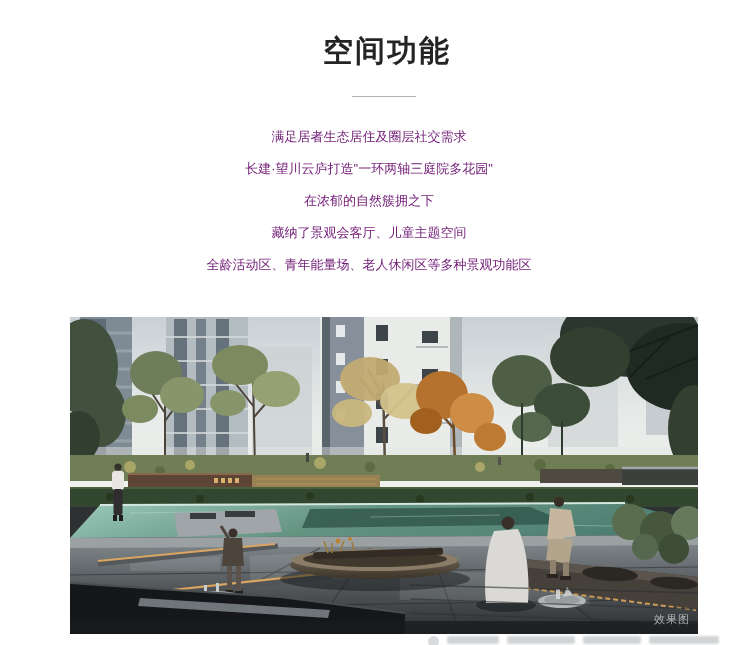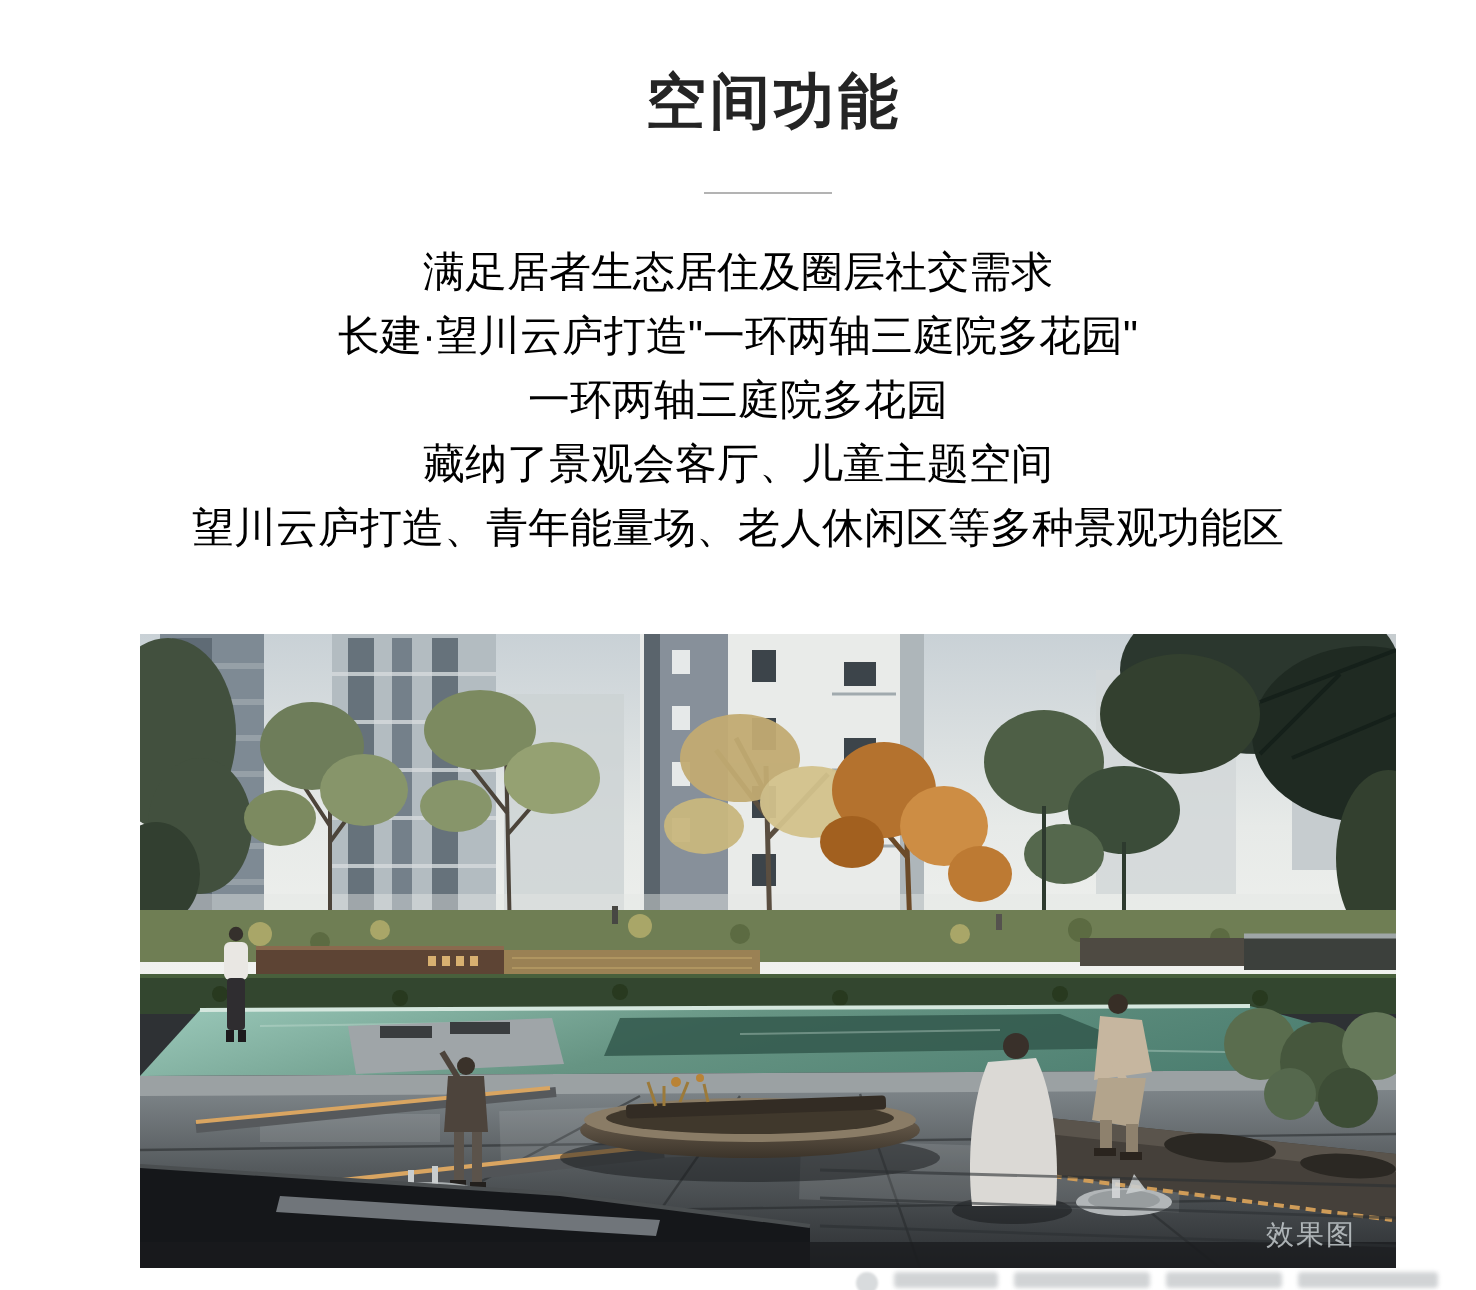--- a/index.html
+++ b/index.html
@@ -14,30 +14,30 @@
     text-align:center;font-size:30px;font-weight:700;color:#242424;
     letter-spacing:2px;
   }
   .title span{display:inline-block;transform:translateX(18px);}
   .divider{
     position:absolute;top:96px;left:352px;width:64px;height:1px;
     background:#b3b3b3;
   }
   .intro{
     position:absolute;top:121px;left:0;width:738px;
-    text-align:center;font-size:21px;line-height:32px;color:#000000;
+    text-align:center;font-size:13px;line-height:32px;color:#701a75;
   }
   .figure{
     position:absolute;left:70px;top:317px;width:628px;height:317px;
     background:#2e3134;overflow:hidden;
   }
   .figure svg{display:block;width:628px;height:317px;}
   .fig-watermark{
-    position:absolute;right:20px;bottom:7px;
-    font-size:14px;color:rgba(215,221,224,0.75);letter-spacing:1px;margin-left:43px;
+    position:absolute;right:8px;bottom:7px;
+    font-size:11px;color:rgba(215,221,224,0.75);letter-spacing:1px;margin-left:43px;
   }
   .bottom-strip{
     position:absolute;top:636px;left:428px;width:302px;height:9px;
     display:flex;align-items:flex-start;gap:8px;opacity:.45;
   }
   .bottom-strip .dot{
     width:11px;height:11px;border-radius:50%;
     background:#aab0b4;flex:0 0 auto;filter:blur(0.5px);
   }
   .bottom-strip .bar{
@@ -52,23 +52,23 @@
 
   <div class="title">
     <span>空间功能</span>
   </div>
 
   <div class="divider"></div>
 
   <div class="intro">
     <div>满足居者生态居住及圈层社交需求</div>
     <div>长建·望川云庐打造"一环两轴三庭院多花园"</div>
-    <div>一环两轴三庭院多花园</div>
+    <div>在浓郁的自然簇拥之下</div>
     <div>藏纳了景观会客厅、儿童主题空间</div>
-    <div>望川云庐打造、青年能量场、老人休闲区等多种景观功能区</div>
+    <div>全龄活动区、青年能量场、老人休闲区等多种景观功能区</div>
   </div>
 
   <div class="figure">
     <svg viewBox="0 0 628 317" preserveAspectRatio="none">
       <defs>
         <linearGradient id="skyGrad" x1="0" y1="0" x2="0" y2="1">
           <stop offset="0" stop-color="#c9d1d6"></stop>
             <stop offset="0.55" stop-color="#e7eae8"></stop>
             <stop offset="1" stop-color="#f1f2ef"></stop>
         </linearGradient>

